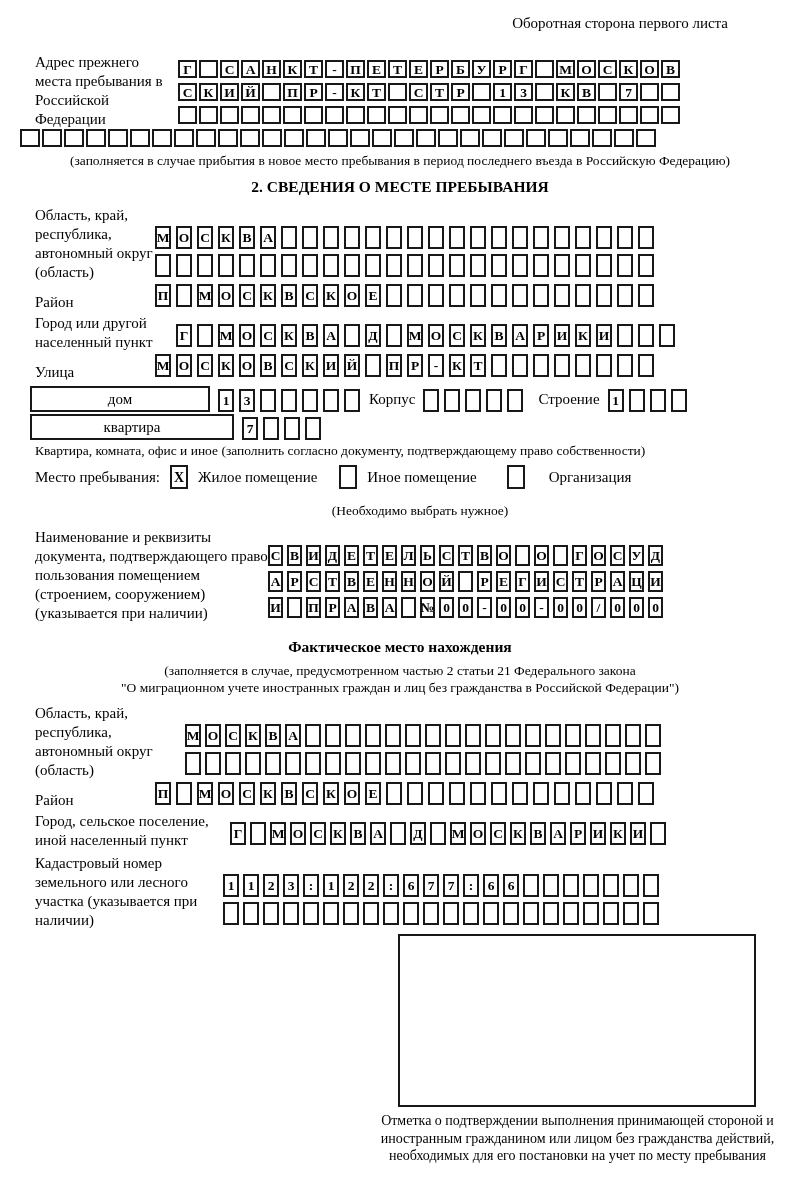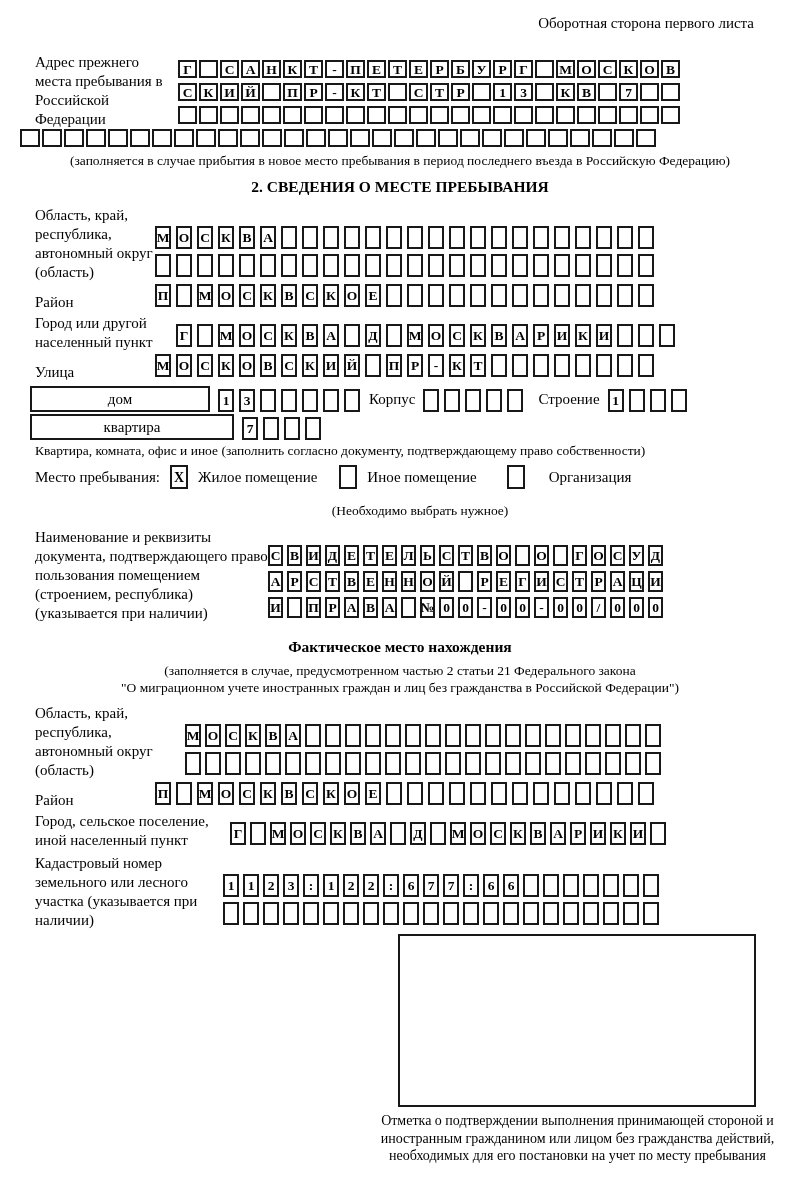--- a/index.html
+++ b/index.html
@@ -4,21 +4,21 @@
 <style>
   * { box-sizing: border-box; margin: 0; padding: 0; }
   body {
     width: 800px; min-height: 1180px; margin: 0 auto;
     background: #ffffff; color: #000;
     font-family: "Liberation Serif", "DejaVu Serif", serif;
     font-size: 15px; line-height: 19px;
   }
   .page { position: relative; width: 800px; padding-top: 14px; }
 
-  .hdr-note { text-align: right; padding-right: 46px; font-size: 15px; margin-bottom: 20px; }
+  .hdr-note { text-align: right; padding-right: 72px; font-size: 15px; margin-bottom: 20px; }
 
   .row { display: flex; align-items: flex-end; }
   .lbl { flex: 0 0 auto; font-size: 15px; line-height: 19px; }
   .ml35 { margin-left: 35px; }
   .w143 { width: 143px; } .w120 { width: 120px; } .w141 { width: 141px; }
   .w150 { width: 150px; } .w195 { width: 195px; } .w188 { width: 188px; }
   .w233 { width: 233px; }
 
   .cellrow { display: flex; margin-bottom: 5px; }
   .cell {
@@ -371,21 +371,21 @@
       <span class="cell cb">Х</span>
       <span>Жилое помещение</span>
       <span class="cell cb" style="margin-left:22px"></span>
       <span>Иное помещение</span>
       <span class="cell cb" style="margin-left:30px;margin-right:24px"></span>
       <span>Организация</span>
     </div>
     <div class="stay-note">(Необходимо выбрать нужное)</div>
 
     <div class="row mb10">
-      <div class="lbl ml35 w233">Наименование и реквизиты документа, подтверждающего право пользования помещением (строением, республика) (указывается при наличии)</div>
+      <div class="lbl ml35 w233">Наименование и реквизиты документа, подтверждающего право пользования помещением (строением, сооружением) (указывается при наличии)</div>
       <div>
         <div class="cellrow sz-d">
             <span class="cell">С</span>
             <span class="cell">В</span>
             <span class="cell">И</span>
             <span class="cell">Д</span>
             <span class="cell">Е</span>
             <span class="cell">Т</span>
             <span class="cell">Е</span>
             <span class="cell">Л</span>

